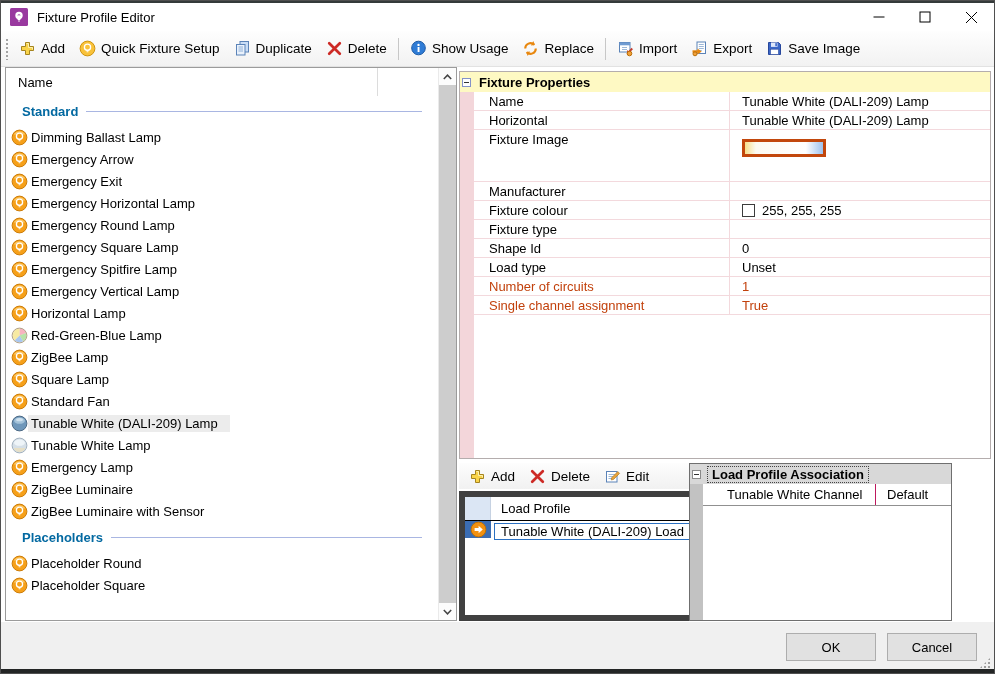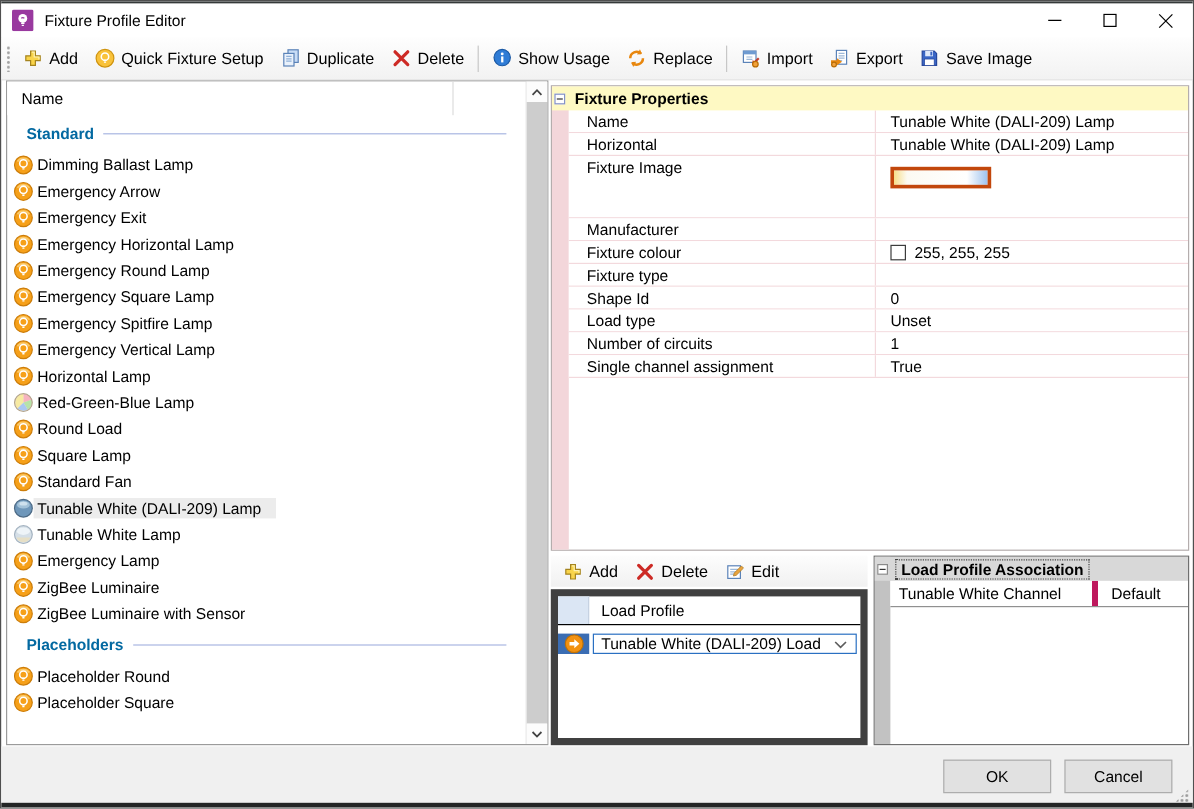--- a/index.html
+++ b/index.html
@@ -50,46 +50,46 @@
   .props-header{position:absolute;top:0;left:0;right:0;height:20px;background:#fef9c3;display:flex;align-items:center;z-index:2}
   .collapse{width:9px;height:9px;border:1px solid #8492c8;background:#fff;position:relative;margin-left:2px;flex:0 0 auto}
   .collapse::after{content:"";position:absolute;left:1px;right:1px;top:3px;height:1px;background:#333}
   .props-ttl{font-weight:700;margin-left:8px}
   .prows{position:absolute;top:20px;left:14px;right:0}
   .prow{display:flex;height:19px;border-bottom:1px solid #f3d9dd;align-items:stretch;background:#fff}
   .prow.tall{height:52px}
   .plab{width:256px;border-right:1px solid #f3d9dd;display:flex;align-items:center;padding-left:15px}
   .prow.tall .plab{align-items:flex-start;padding-top:2px}
   .pval{flex:1;display:flex;align-items:center;padding-left:12px;gap:7px;overflow:hidden;white-space:nowrap}
-  .prow.dis .plab,.prow.dis .pval{color:#000000}
+  .prow.dis .plab,.prow.dis .pval{color:#c2410c}
   .swatch{width:13px;height:13px;border:1px solid #3c3c3c;flex:0 0 auto}
   .pimg{width:84px;height:18px;border:3px solid #c2470c;background:linear-gradient(90deg,#f7df8a 0,#fcfaf2 14%,#ffffff 78%,#9ec2ee 100%);margin-top:9px;align-self:flex-start}
   .prow.tall .pval{align-items:flex-start}
 
   
   .lp-panel{position:absolute;left:458px;top:462px;width:264px;height:158px}
   .lp-toolbar{height:26px;display:flex;align-items:center;background:linear-gradient(#fdfdfd,#f1f1f1);padding-left:3px}
   .lp-table{position:absolute;top:28px;left:0;right:0;bottom:0;border:6px solid #404040;background:#fff}
   .lp-thead{height:24px;display:flex;align-items:stretch;border-bottom:1px solid #000}
   .lp-corner{width:26px;background:#dbe6f4;border-right:1px solid #c6d2e2}
   .lp-htext{flex:1;display:flex;align-items:center;padding-left:10px}
-  .lp-row{height:30px;display:flex;align-items:center}
+  .lp-row{height:30px;display:flex;align-items:flex-start}
   .lp-sel{width:26px;background:#3b6db3;display:flex;align-items:center;justify-content:center}
   .lp-sel svg{width:17px;height:17px;display:block}
   .lp-combo{flex:1;margin:2px 3px;border:1px solid #2a70c2;background:#fff;display:flex;align-items:center;padding-left:6px;white-space:nowrap;overflow:hidden}
   .lp-combo .chev{margin-left:auto;margin-right:7px;flex:0 0 auto}
 
   
-  .assoc{position:absolute;left:727px;top:462px;width:263px;height:158px;border:1px solid #6f6f6f;background:#fff}
+  .assoc{position:absolute;left:688px;top:462px;width:263px;height:158px;border:1px solid #6f6f6f;background:#fff}
   .assoc-strip{position:absolute;left:0;top:0;bottom:0;width:13px;background:#c2c2c2}
   .assoc-header{position:absolute;top:0;left:0;right:0;height:20px;background:#d8d8d8;display:flex;align-items:center;z-index:2}
   .assoc-header .collapse{border-color:#8a8a8a}
   .assoc-ttl{font-weight:700;margin-left:6px;border:1px dotted #444;padding:0 4px;white-space:nowrap}
   .assoc-cols{position:absolute;top:20px;left:13px;right:0;height:22px;display:flex;border-bottom:1px solid #909090;background:#fff}
-  .acol1{width:173px;display:flex;align-items:center;padding-left:7px;border-right:5px solid #be185d;white-space:nowrap}
+  .acol1{width:173px;display:flex;align-items:center;padding-left:24px;border-right:1px solid #be185d;white-space:nowrap}
   .acol2{flex:1;display:flex;align-items:center;padding-left:11px}
 
   
   .footer{position:absolute;left:0;right:0;top:621px;height:49px;background:#f0f0f0}
   .btn{position:absolute;width:90px;height:28px;top:11px;background:#e1e1e1;border:1px solid #adadad;display:flex;align-items:center;justify-content:center}
   .btn.ok{right:118px}
   .btn.cancel{right:17px}
   .rgrip{position:absolute;right:3px;bottom:2px;width:12px;height:12px;background-image:radial-gradient(circle,#9c9c9c 1px,transparent 1.3px);background-size:4px 4px;clip-path:polygon(100% 0,100% 100%,0 100%)}
 </style>
 </head>
@@ -354,21 +354,21 @@
         </div>
         <div class="item">
           <span class="ic">
             <svg viewBox="0 0 17 17">
               <circle cx="8.5" cy="8.5" r="7.4" fill="#f6a019" stroke="#cc7d0a"></circle>
               <path d="M3.5 5.5a6.2 6.2 0 0 1 10 0" fill="none" stroke="#fbc968" stroke-width="1.4"></path>
               <circle cx="8.5" cy="7.2" r="3.1" fill="none" stroke="#fff" stroke-width="1.3"></circle>
               <path d="M7.3 10.3h2.4M7.6 11.8h1.8" stroke="#fff" stroke-width="1.1" fill="none"></path>
             </svg>
           </span>
-          <span class="lb">Round Load</span>
+          <span class="lb">ZigBee Lamp</span>
         </div>
         <div class="item">
           <span class="ic">
             <svg viewBox="0 0 17 17">
               <circle cx="8.5" cy="8.5" r="7.4" fill="#f6a019" stroke="#cc7d0a"></circle>
               <path d="M3.5 5.5a6.2 6.2 0 0 1 10 0" fill="none" stroke="#fbc968" stroke-width="1.4"></path>
               <circle cx="8.5" cy="7.2" r="3.1" fill="none" stroke="#fff" stroke-width="1.3"></circle>
               <path d="M7.3 10.3h2.4M7.6 11.8h1.8" stroke="#fff" stroke-width="1.1" fill="none"></path>
             </svg>
           </span>

